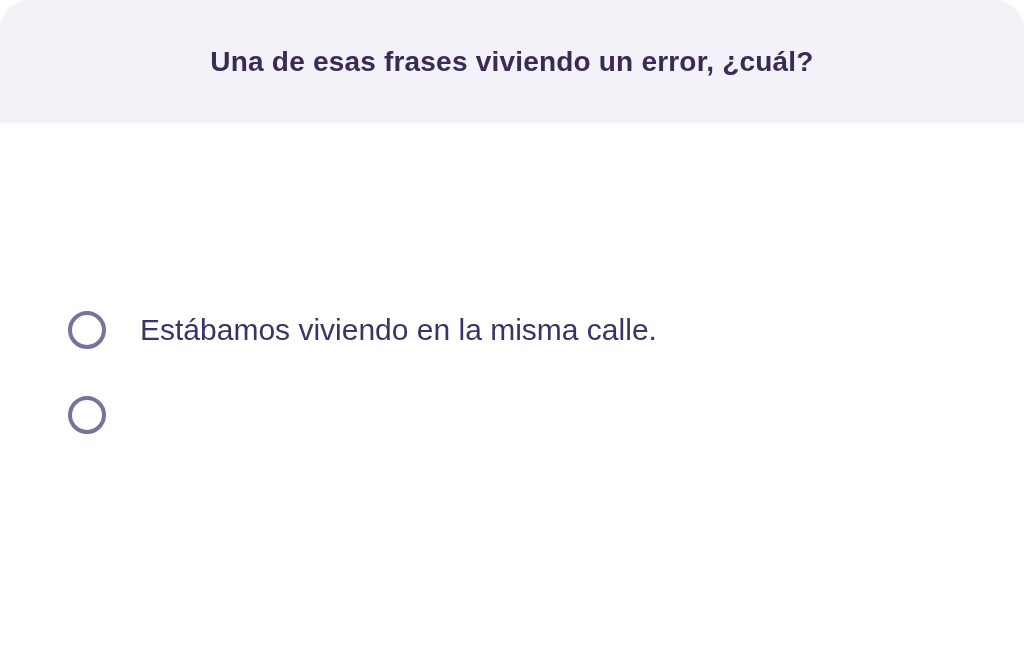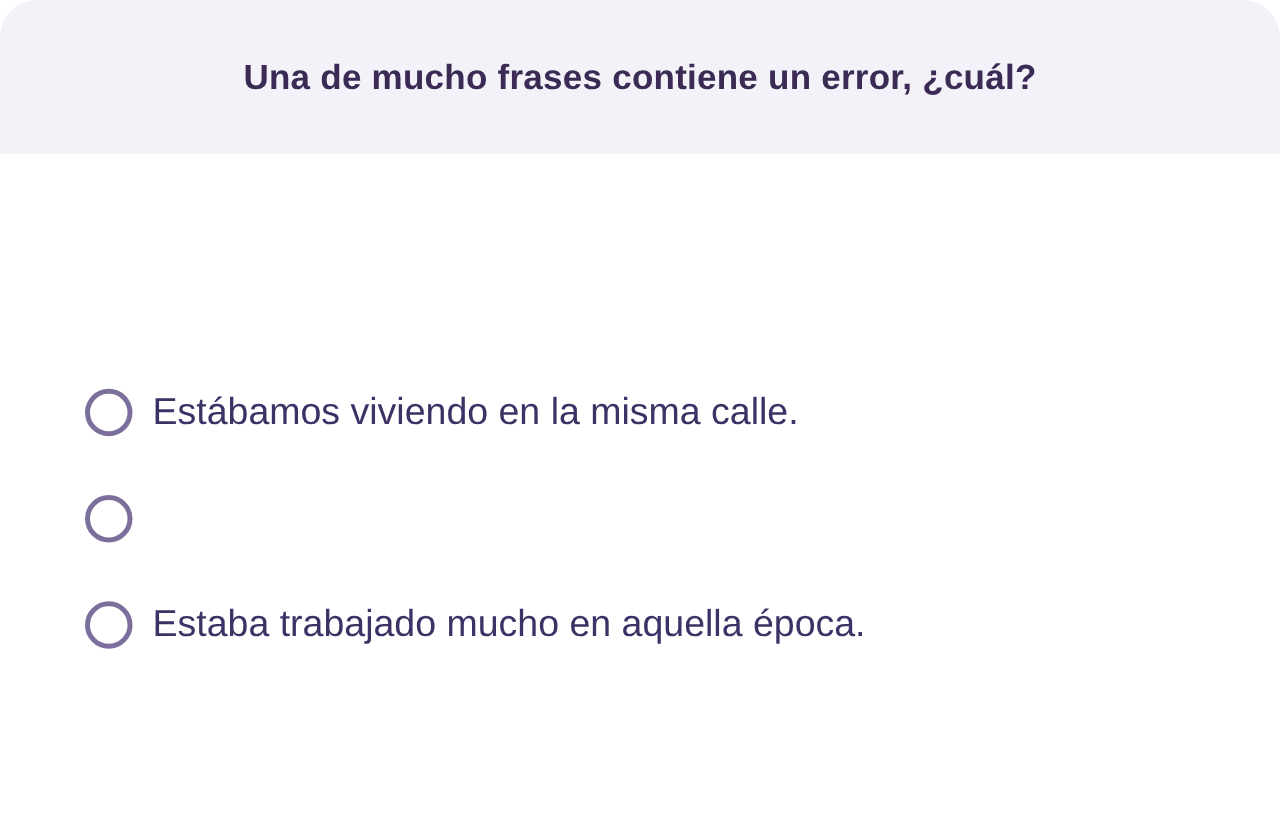--- a/index.html
+++ b/index.html
@@ -62,47 +62,43 @@
   .option-row:last-child { margin-bottom: 0; }
   .radio-circle {
     flex: 0 0 auto;
     width: 38px;
     height: 38px;
     border: 4px solid var(--radio-border);
     border-radius: 50%;
     background: var(--card-bg);
   }
   .option-label {
-    margin-left: 16px;
+    margin-left: 34px;
     font-size: 30px;
     font-weight: 400;
     color: var(--option-text);
     white-space: nowrap;
   }
 </style>
 </head>
 <body>
 
 <div class="card">
 
   <div class="card-header">
-    <div class="question-title">Una de mucho frases contiene un error, ¿cuál?</div>
+    <div class="question-title">Una de esas frases viviendo un error, ¿cuál?</div>
   </div>
 
   <div class="options-list">
 
     <div class="option-row">
       <div class="radio-circle"></div>
       <div class="option-label">Estábamos viviendo en la misma calle.</div>
     </div>
 
     <div class="option-row">
       <div class="radio-circle"></div>
     </div>
 
-    <div class="option-row">
-      <div class="radio-circle"></div>
-      <div class="option-label">Estaba trabajado mucho en aquella época.</div>
-    </div>
 
   </div>
 
 </div>
 
 </body></html>

